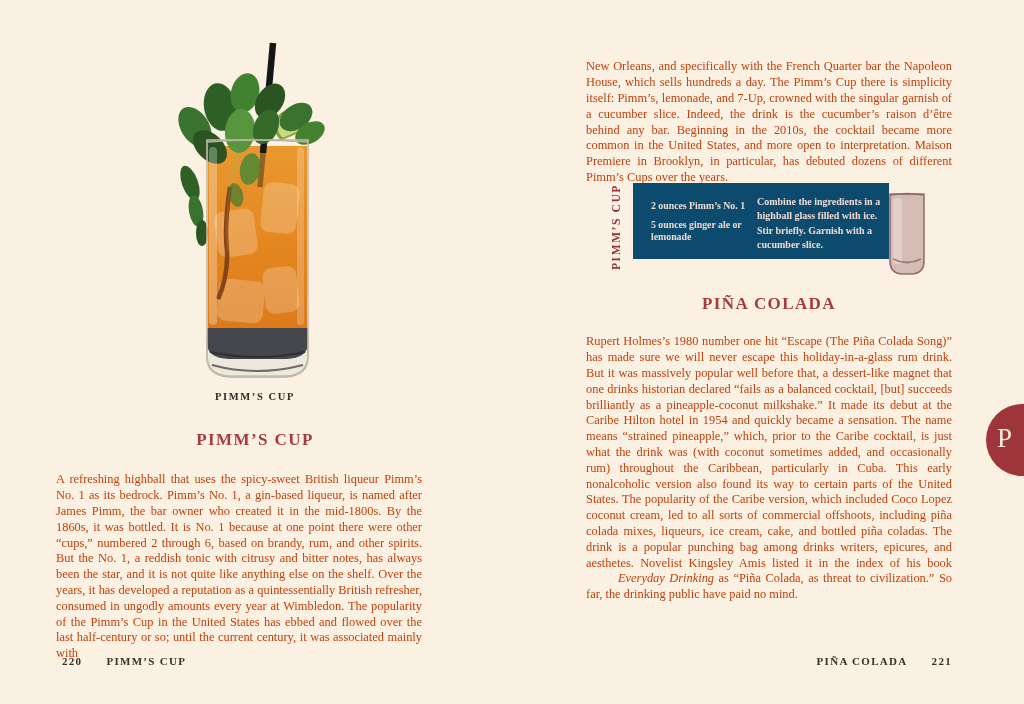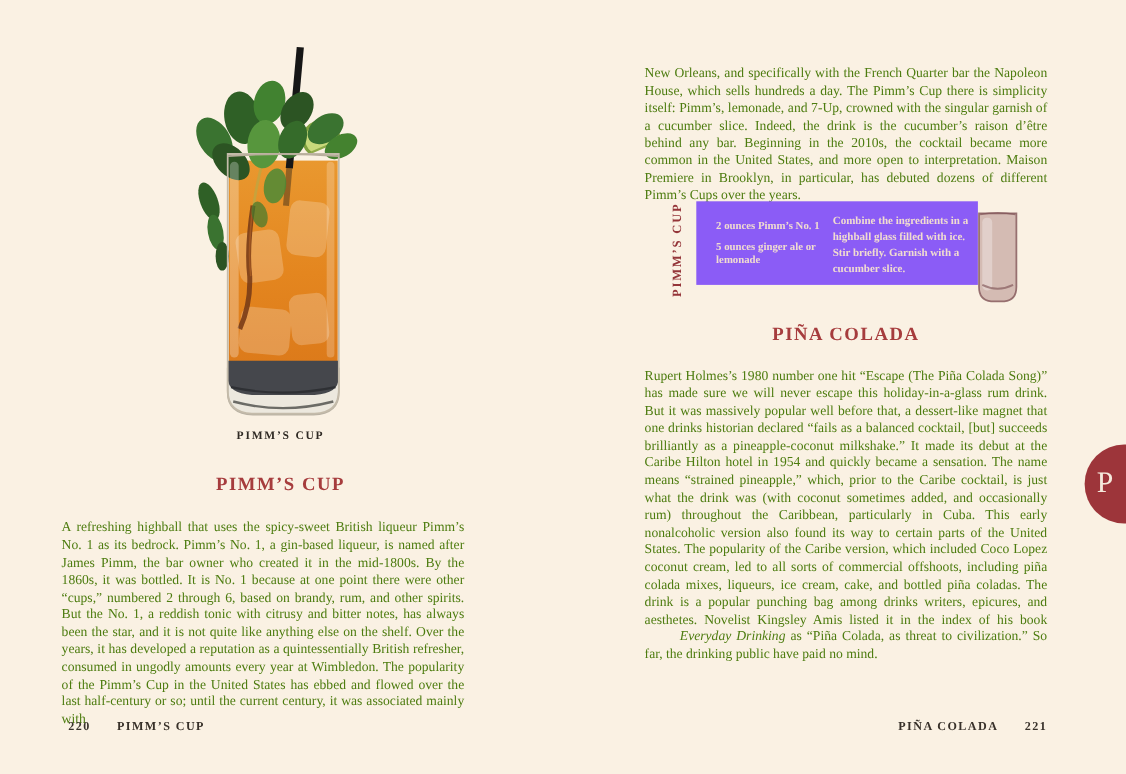--- a/index.html
+++ b/index.html
@@ -13,40 +13,40 @@
   .caption-left {
     position:absolute; left:72px; top:391px; width:366px; text-align:center;
     font-size:10.5px; font-weight:bold; letter-spacing:1.6px; color:#2F2A24;
   }
   .heading {
     font-weight:bold; letter-spacing:1.4px; color:#A63C3D;
     font-size:17px; text-align:center;
   }
   .heading-left { position:absolute; left:72px; top:430px; width:366px; }
   .heading-right { position:absolute; left:586px; top:294px; width:366px; }
-  .body-text { font-size:12.4px; line-height:15.8px; text-align:justify; color:#4d7c0f; }
+  .body-text { font-size:12.4px; line-height:15.8px; text-align:justify; color:#c2410c; }
   .body-left  { position:absolute; left:56px;  top:460px; width:366px; }
   .para-top-right { position:absolute; left:586px; top:47px; width:366px; }
   .body-right { position:absolute; left:586px; top:322px; width:366px; }
   .footer {
     position:absolute; top:655px; font-size:11px; font-weight:bold;
     letter-spacing:1.3px; color:#38312A; display:flex; align-items:baseline;
   }
   .footer-left  { left:62px; gap:24px; }
   .footer-right { left:586px; width:366px; justify-content:flex-end; gap:24px; }
   
   .recipe-side-label {
     position:absolute; left:577px; top:221px; width:82px; height:16px;
     transform:rotate(-90deg); text-align:center;
     font-size:11.5px; font-weight:bold; letter-spacing:1.6px; color:#943539;
     white-space:nowrap;
   }
   .recipe-box {
     position:absolute; left:633px; top:183px; width:256px; height:76px;
-    background:#8b5cf6; display:flex; box-sizing:border-box;
+    background:#0c4a6e; display:flex; box-sizing:border-box;
   }
   .recipe-ingredients {
     box-sizing:border-box; width:122px; padding:17px 4px 0 18px;
     font-size:9.8px; font-weight:bold; color:#F1DCD0; line-height:12.5px;
   }
   .recipe-ingredients .ing { margin-bottom:6px; }
   .recipe-instructions {
     box-sizing:border-box; width:134px; padding:12px 8px 0 2px;
     font-size:10px; font-weight:bold; color:#F1DCD0; line-height:14.4px;
   }

